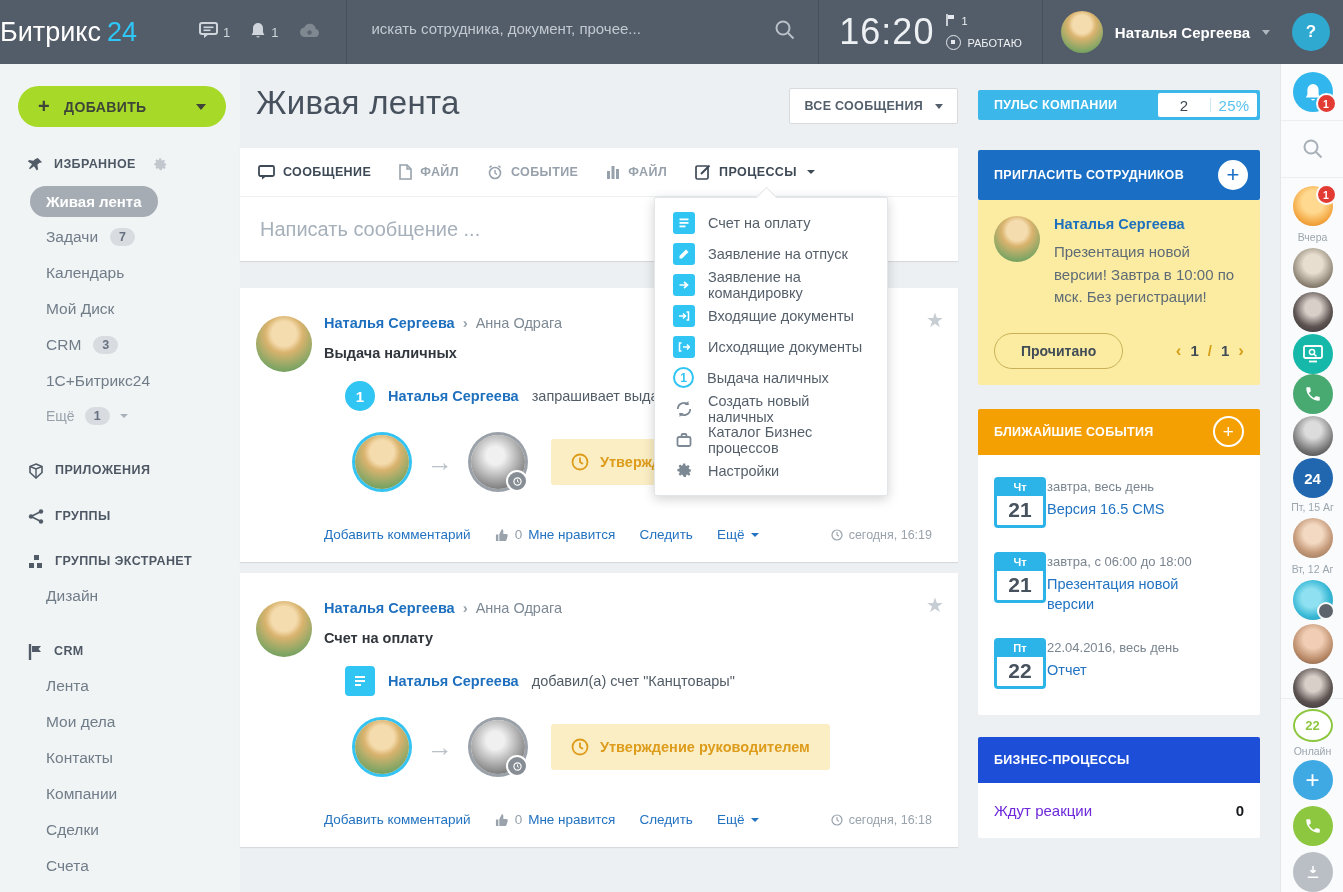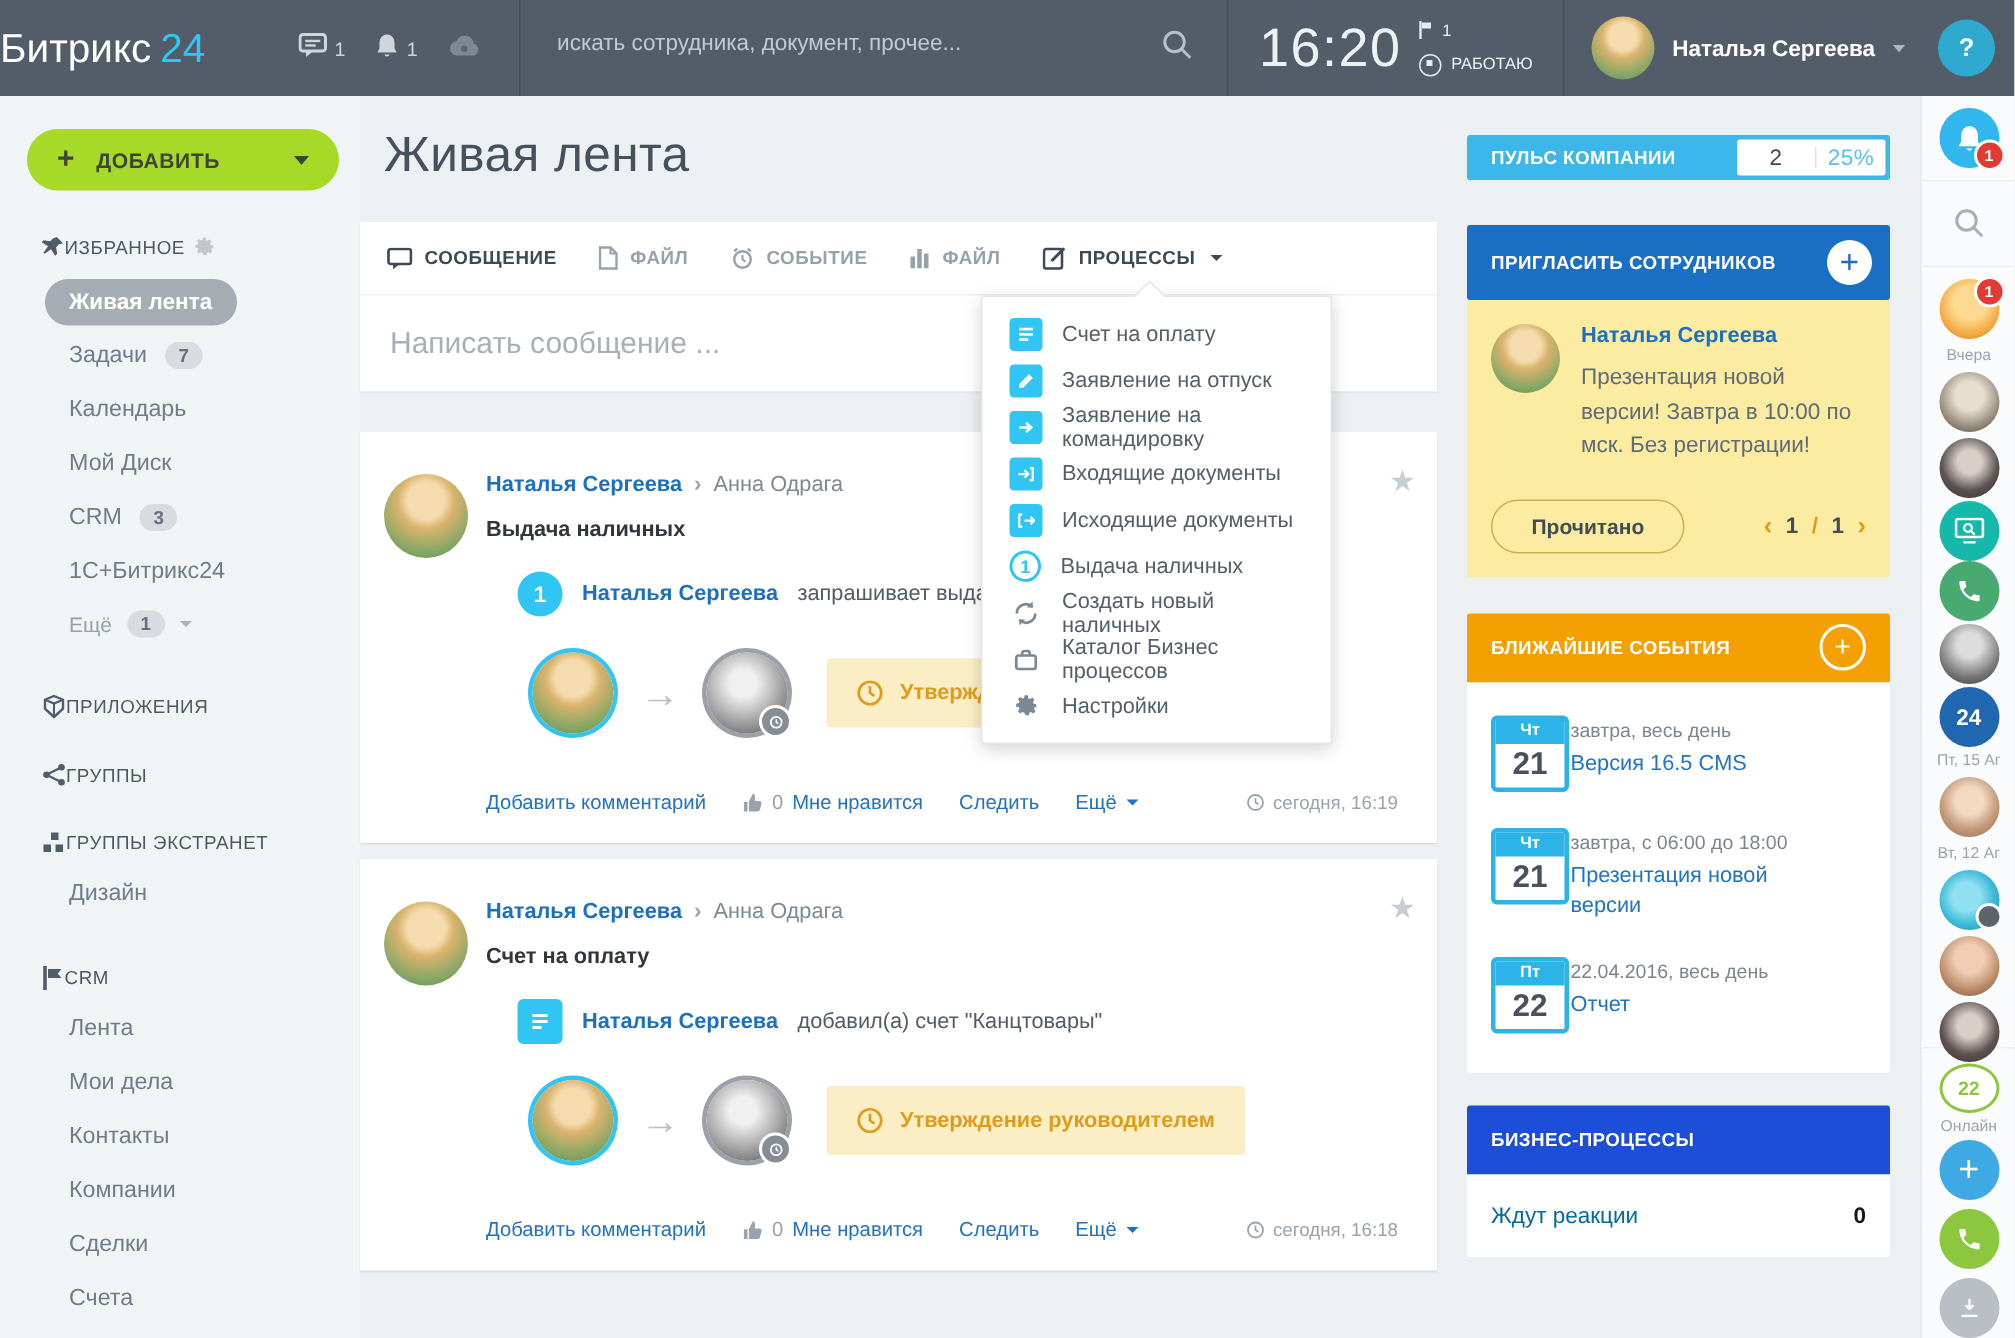--- a/index.html
+++ b/index.html
@@ -32,22 +32,22 @@
   .tb-user .tri{color:#aeb5bd}
   .help-btn{width:38px;height:38px;border-radius:50%;background:#2fa9cf;color:#fff;font-weight:bold;
             font-size:17px;display:flex;align-items:center;justify-content:center;margin:0 13px 0 8px}
   
   .sidebar{position:absolute;left:0;top:64px;width:240px;bottom:0;background:#f1f4f5;overflow:hidden}
   .add-btn{margin:22px 0 0 18px;width:168px;height:41px;border-radius:21px;background:#a7d929;
            display:flex;align-items:center;padding:0 20px;gap:14px;font-weight:bold;font-size:14px;
            color:#3e4538;letter-spacing:.4px;cursor:pointer}
   .add-plus{font-size:20px;font-weight:bold}
   .add-btn .tri{margin-left:auto;color:#3e4538;border-top-width:6px;border-left-width:5px;border-right-width:5px}
-  .side-header{display:flex;align-items:center;margin:30px 0 8px 28px;font-size:12.5px;
-               font-weight:normal;color:#4e5864;letter-spacing:.4px}
+  .side-header{display:flex;gap:11px;margin:30px 0 8px 28px;font-size:12.5px;
+               font-weight:bold;color:#4e5864;letter-spacing:.4px}
   .side-header svg{flex:none}
   .side-gear{margin-left:6px;opacity:.55}
   .active-pill{display:inline-block;background:#a5acb4;color:#fff;font-weight:bold;border-radius:16px;
                padding:7px 16px;margin:6px 0 2px 30px;font-size:15px;cursor:pointer}
   .side-item{margin-left:46px;padding:9px 0;font-size:15.5px;color:#707c88;display:flex;
              align-items:center;gap:12px;cursor:pointer}
   .badge{background:#d8dce0;color:#667080;font-weight:bold;font-size:12.5px;border-radius:10px;padding:2px 9px}
   .side-more{margin-left:46px;padding:8px 0;font-size:14px;color:#97a1ab;display:flex;align-items:center;gap:10px;cursor:pointer}
   .side-more .tri{color:#a8b1b9;border-top-width:4px}
   
@@ -142,21 +142,21 @@
            font-size:19px;font-weight:normal;display:flex;align-items:center;justify-content:center;cursor:pointer}
   .ev-body{background:#fff;padding:22px 16px 2px;border-radius:0 0 2px 2px}
   .event{display:flex;gap:1px;margin-bottom:24px}
   .tile{width:46px;border:3px solid #2cb4e8;border-radius:4px;background:#fff;flex:none;align-self:flex-start}
   .tile-dow{background:#2cb4e8;color:#fff;font-size:11px;font-weight:bold;text-align:center;padding:1px 0 3px}
   .tile-num{font-size:21px;font-weight:bold;color:#47525e;text-align:center;padding:2px 0 3px}
   .ev-when{font-size:13px;color:#7a8590;margin:2px 0 5px}
   .ev-link{font-size:14.5px;color:#2273c2;line-height:1.4;cursor:pointer}
   .bp-head{background:#1d4ed8;margin-top:22px}
   .bp-body{background:#fff;padding:19px 16px;display:flex;border-radius:0 0 2px 2px}
-  .bp-label{color:#0369a1;font-size:15px}
+  .bp-label{color:#6d28d9;font-size:15px}
   .bp-value{margin-left:auto;font-weight:bold;color:#16191c;font-size:15px}
   
   .rightbar{position:absolute;left:1280px;top:64px;width:63px;bottom:0;background:#fafbfc;
             border-left:1px solid #e4e7ea;display:flex;flex-direction:column;align-items:center;overflow:hidden}
   .rb-sec{width:100%;display:flex;justify-content:center;padding:8px 0;border-bottom:1px solid #eceff1}
   .rb-circle{width:40px;height:40px;border-radius:50%;display:flex;align-items:center;justify-content:center;
              position:relative;flex:none;cursor:pointer}
   .c-bell{background:#31b7ee}.c-teal{background:#16b8aa}.c-green{background:#48a971}
   .c-24{background:#2067b0;color:#fff;font-weight:bold;font-size:15px}
   .c-plus{background:#3fa9e3;color:#fff;font-size:24px;font-weight:normal}
@@ -334,20 +334,24 @@
       <span>Сделки</span>
     </div>
   <div class="side-item">
       <span>Счета</span>
     </div>
 </aside>
 
 <main class="feed">
   <div class="feed-head">
     <div class="page-title">Живая лента</div>
+    <div class="filter-btn">
+      <span>ВСЕ СООБЩЕНИЯ</span>
+      <span class="tri"></span>
+    </div>
   </div>
 
   <div class="card">
     <div class="tabs">
       <div class="tab active">
         <svg width="17" height="15" viewBox="0 0 17 15">
             <rect x="1" y="1" width="15" height="10" rx="1.5" fill="none" stroke="currentColor" stroke-width="1.8"></rect>
             <path d="M4 11v3.5L8.5 11z" fill="currentColor"></path>
           </svg>
         <span>СООБЩЕНИЕ</span>

